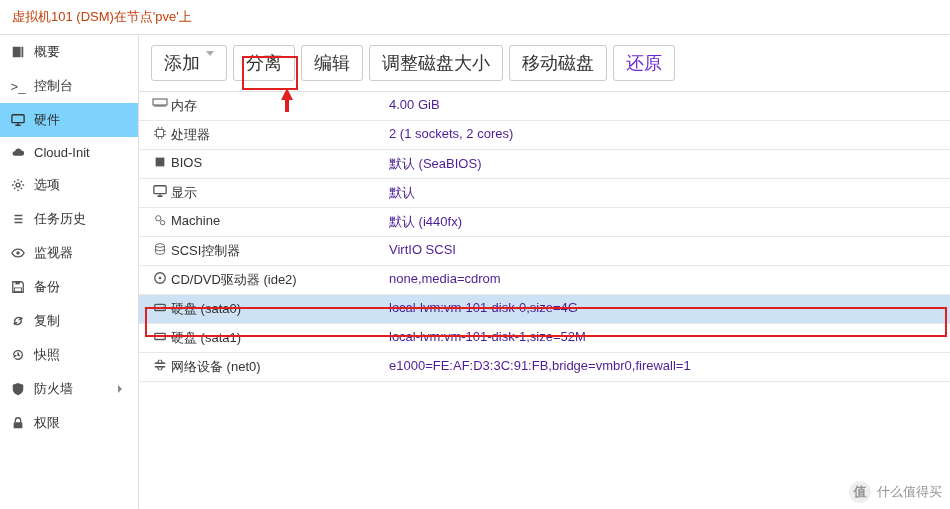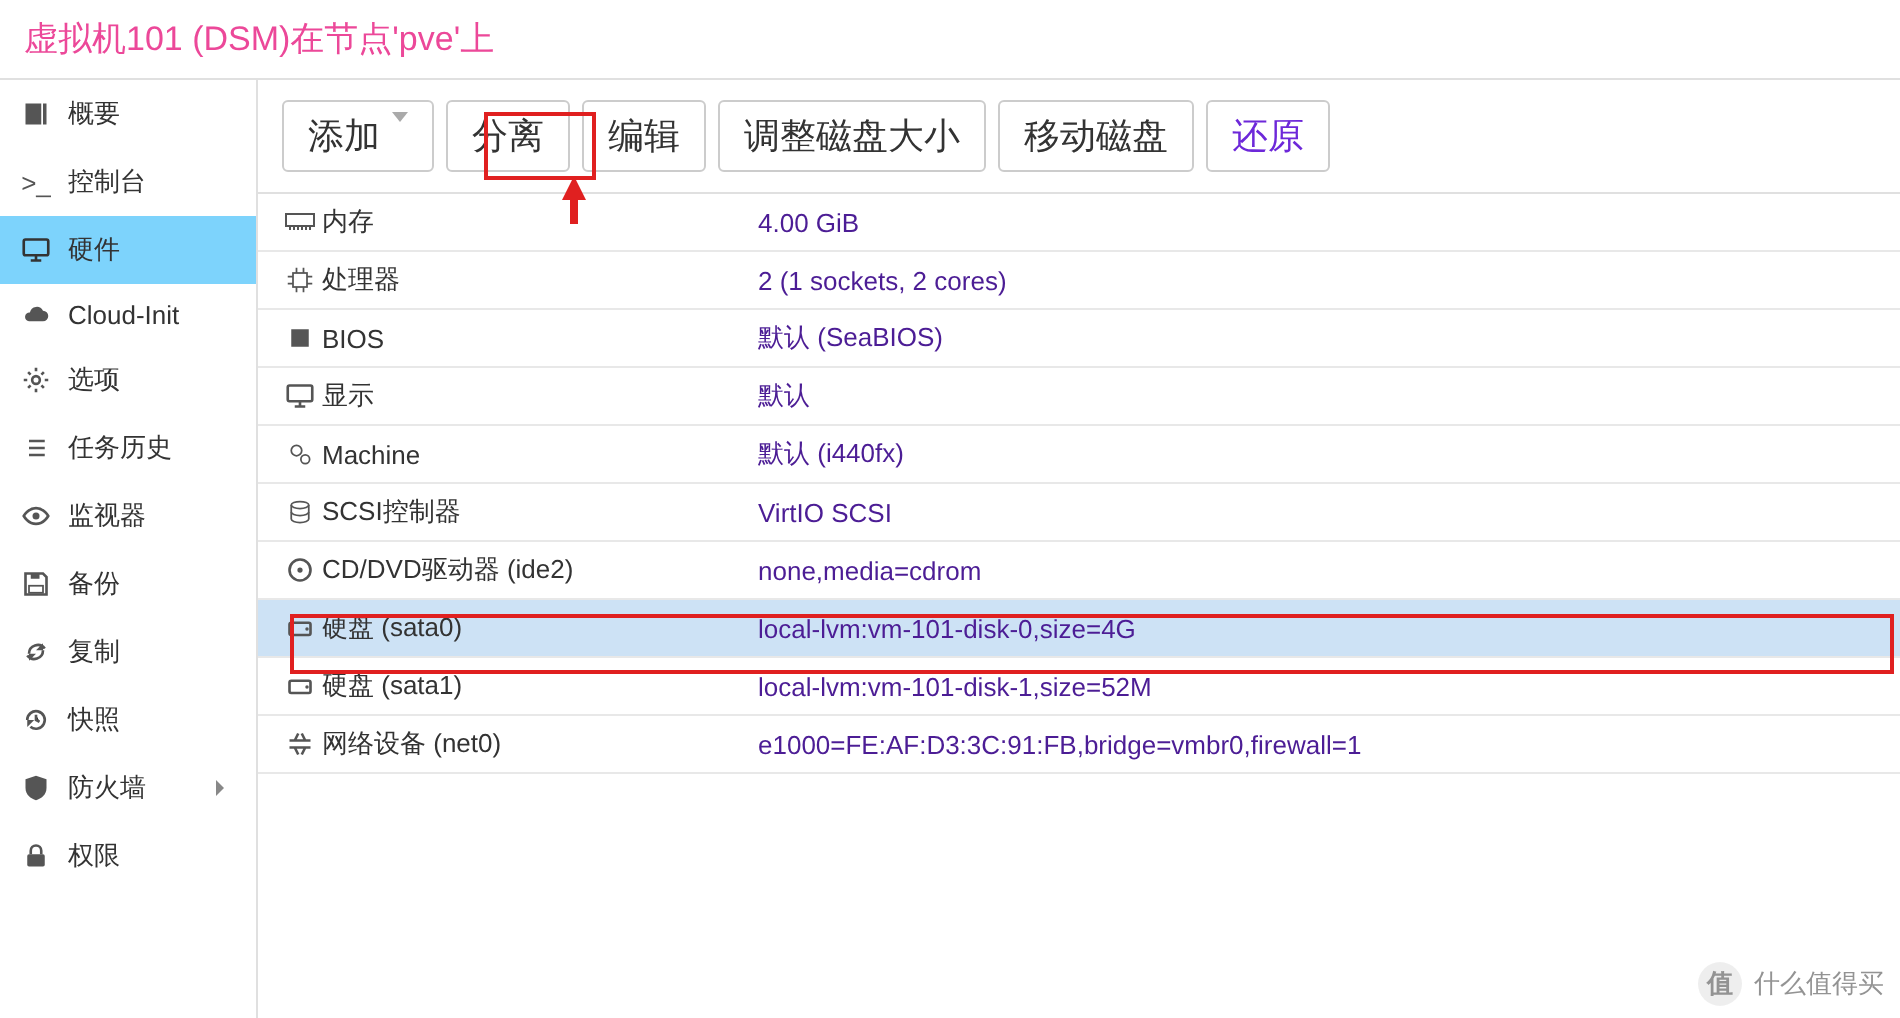--- a/index.html
+++ b/index.html
@@ -8,31 +8,31 @@
     font-size: 13px;
     color: #333;
     background: #fff;
     width: 950px;
     height: 509px;
     overflow: hidden;
     position: relative;
   }
   .title-bar {
     padding: 8px 12px;
-    font-size: 17px;
-    color: #ec4899;
+    font-size: 13px;
+    color: #c2410c;
     border-bottom: 1px solid #e0e0e0;
     background: #fff;
   }
   .container {
     display: flex;
     height: calc(100% - 34px);
   }
   .sidebar {
-    width: 129px;
+    width: 139px;
     border-right: 1px solid #e0e0e0;
     background: #fff;
   }
   .sidebar-item {
     display: flex;
     align-items: center;
     padding: 8px 10px;
     cursor: pointer;
     color: #333;
     gap: 8px;
@@ -79,21 +79,21 @@
     border-left: 4px solid transparent;
     border-right: 4px solid transparent;
     border-top: 5px solid #aaa;
     margin-left: 2px;
   }
   .hw-list {
     flex: 1;
   }
   .hw-row {
     display: flex;
-    align-items: center;
+    align-items: flex-start;
     border-bottom: 1px solid #e8e8e8;
     padding: 5px 10px;
     font-size: 13px;
     cursor: pointer;
   }
   .hw-row.selected {
     background: #cde2f5;
   }
   .hw-icon {
     width: 22px;

